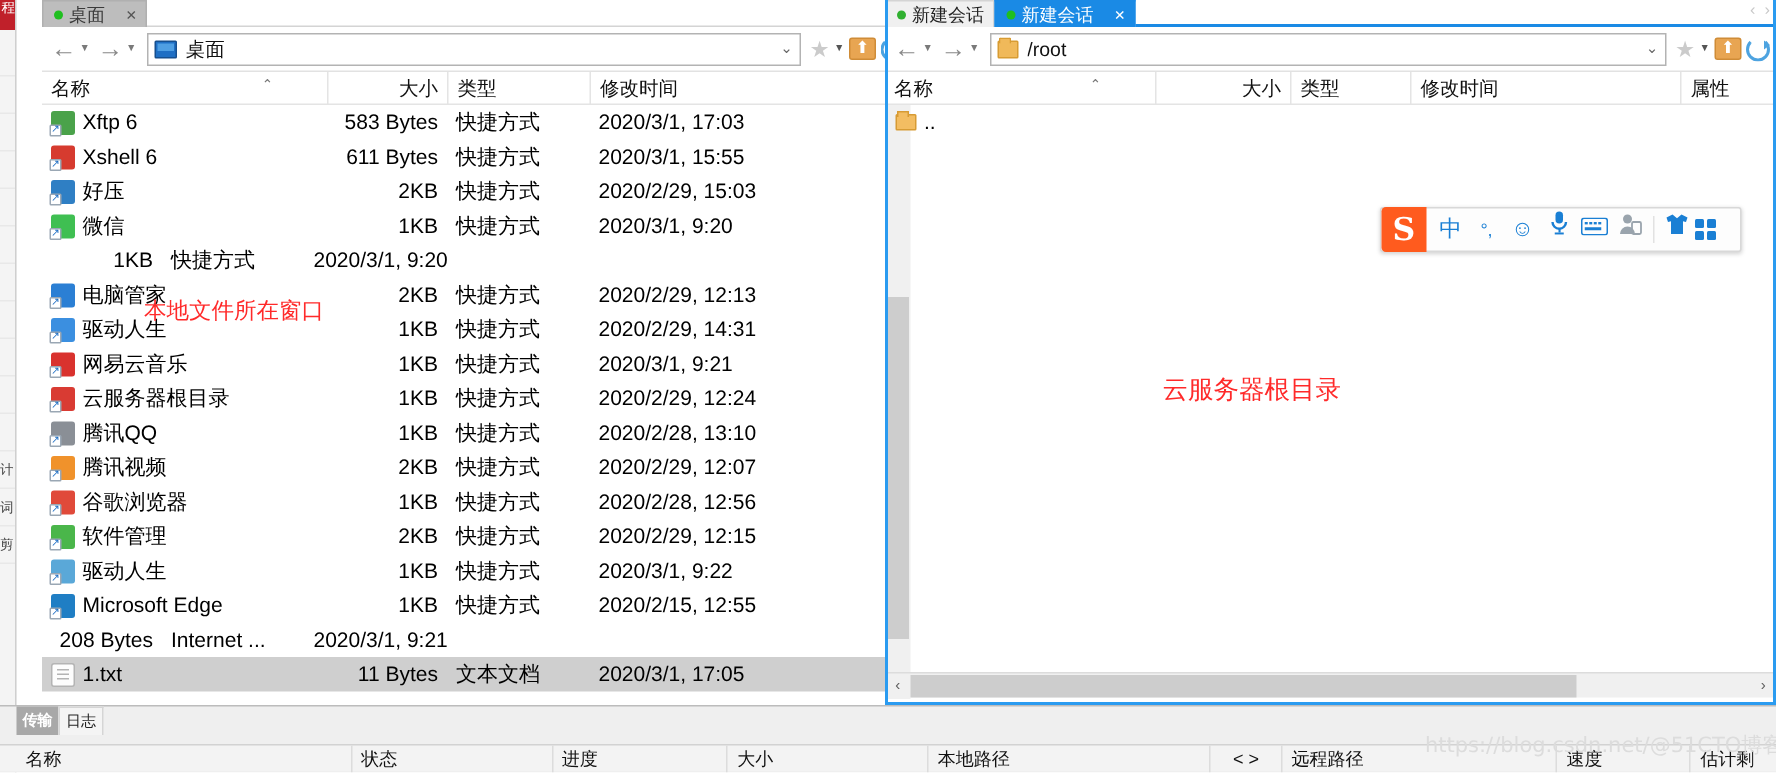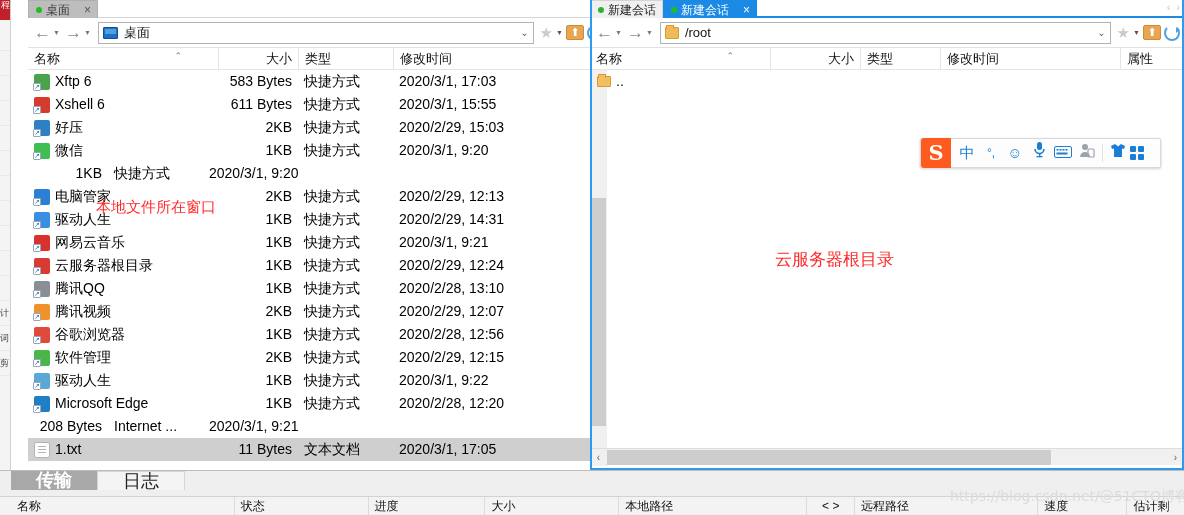--- a/index.html
+++ b/index.html
@@ -218,21 +218,21 @@
   .ime-sep { width: 1px; height: 18px; background: #e2e2e2; margin: 0 3px; }
   .ime-grid { display: grid; grid-template-columns: 6px 6px;
     grid-template-rows: 6px 6px; gap: 2px; }
   .ime-grid i { background: #1a7fd4; display: block; border-radius: 1px; }
 
   
   .bottom { position: absolute; left: 0; top: 470px; width: 1184px; height: 45px;
     background: #efefef; border-top: 1px solid #bcbcbc; }
   .bottom-tabs { display: flex; height: 19px; align-items: flex-end;
     padding-left: 11px; }
-  .btab { height: 19px; padding: 0 25px; font-size: 18px; line-height: 19px;
+  .btab { height: 19px; padding: 0 4px; font-size: 10px; line-height: 19px;
     white-space: nowrap; }
   .btab.active { background: #a8a8a8; color: #ffffff; font-weight: bold; }
   .btab.inactive { background: #f4f4f4; color: #222;
     border: 1px solid #d5d5d5; border-bottom: none; }
   .bottom-head { display: flex; height: 18px; align-items: center;
     margin-top: 6px; border-top: 1px solid #d2d2d2;
     background: #f3f3f3; padding-left: 11px; }
   .bth { font-size: 12px; color: #111; padding: 0 6px; white-space: nowrap;
     height: 18px; line-height: 18px; overflow: hidden; }
   .bth + .bth { border-left: 1px solid #dcdcdc; }
@@ -463,21 +463,21 @@
             </div>
             <div class="trow">
               <div class="td name c-name">
                 <span class="ficon" style="background: rgb(31, 126, 196);">
                   <span class="lnk"></span>
                 </span>
                 <span>Microsoft Edge</span>
               </div>
               <div class="td c-size num">1KB</div>
               <div class="td c-type">快捷方式</div>
-              <div class="td c-date">2020/2/28, 12:20</div>
+              <div class="td c-date">2020/2/15, 12:55</div>
             </div>
             <div class="trow">
               <div class="td c-size num">208 Bytes</div>
               <div class="td c-type">Internet ...</div>
               <div class="td c-date">2020/3/1, 9:21</div>
             </div>
             <div class="trow selected">
               <div class="td name c-name">
                 <span class="ficon ficon-txt"></span>
                 <span>1.txt</span>

